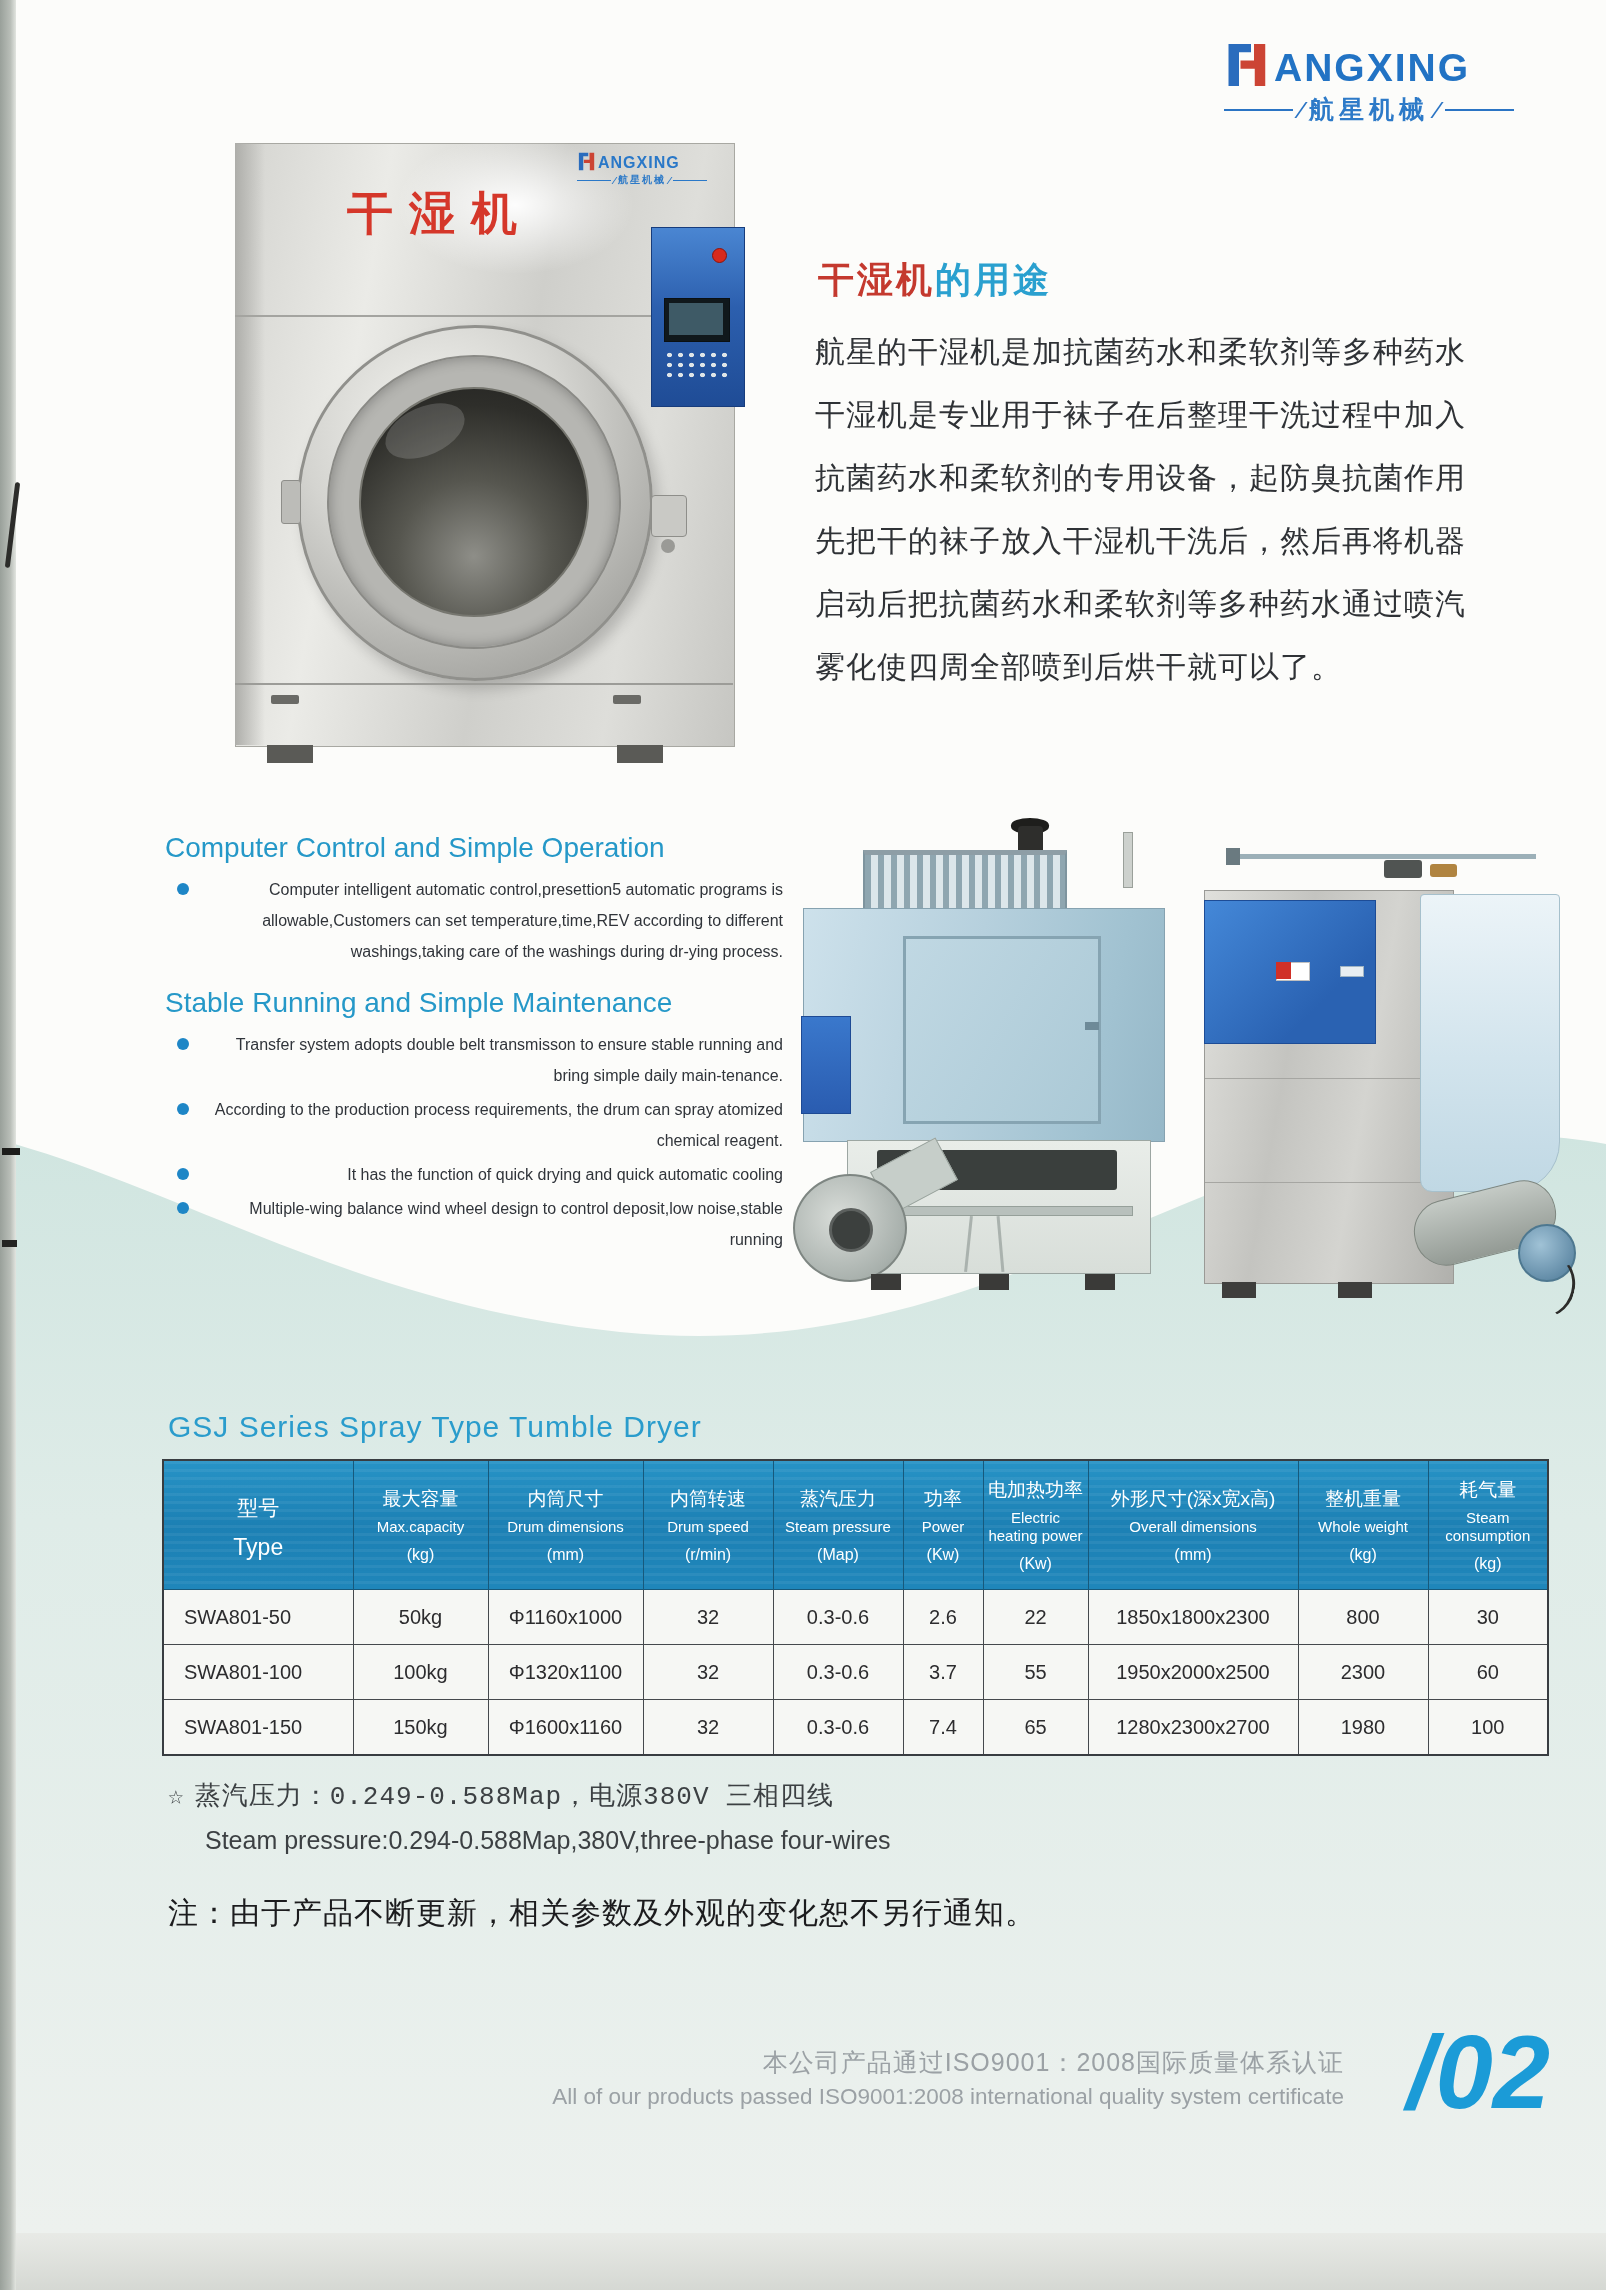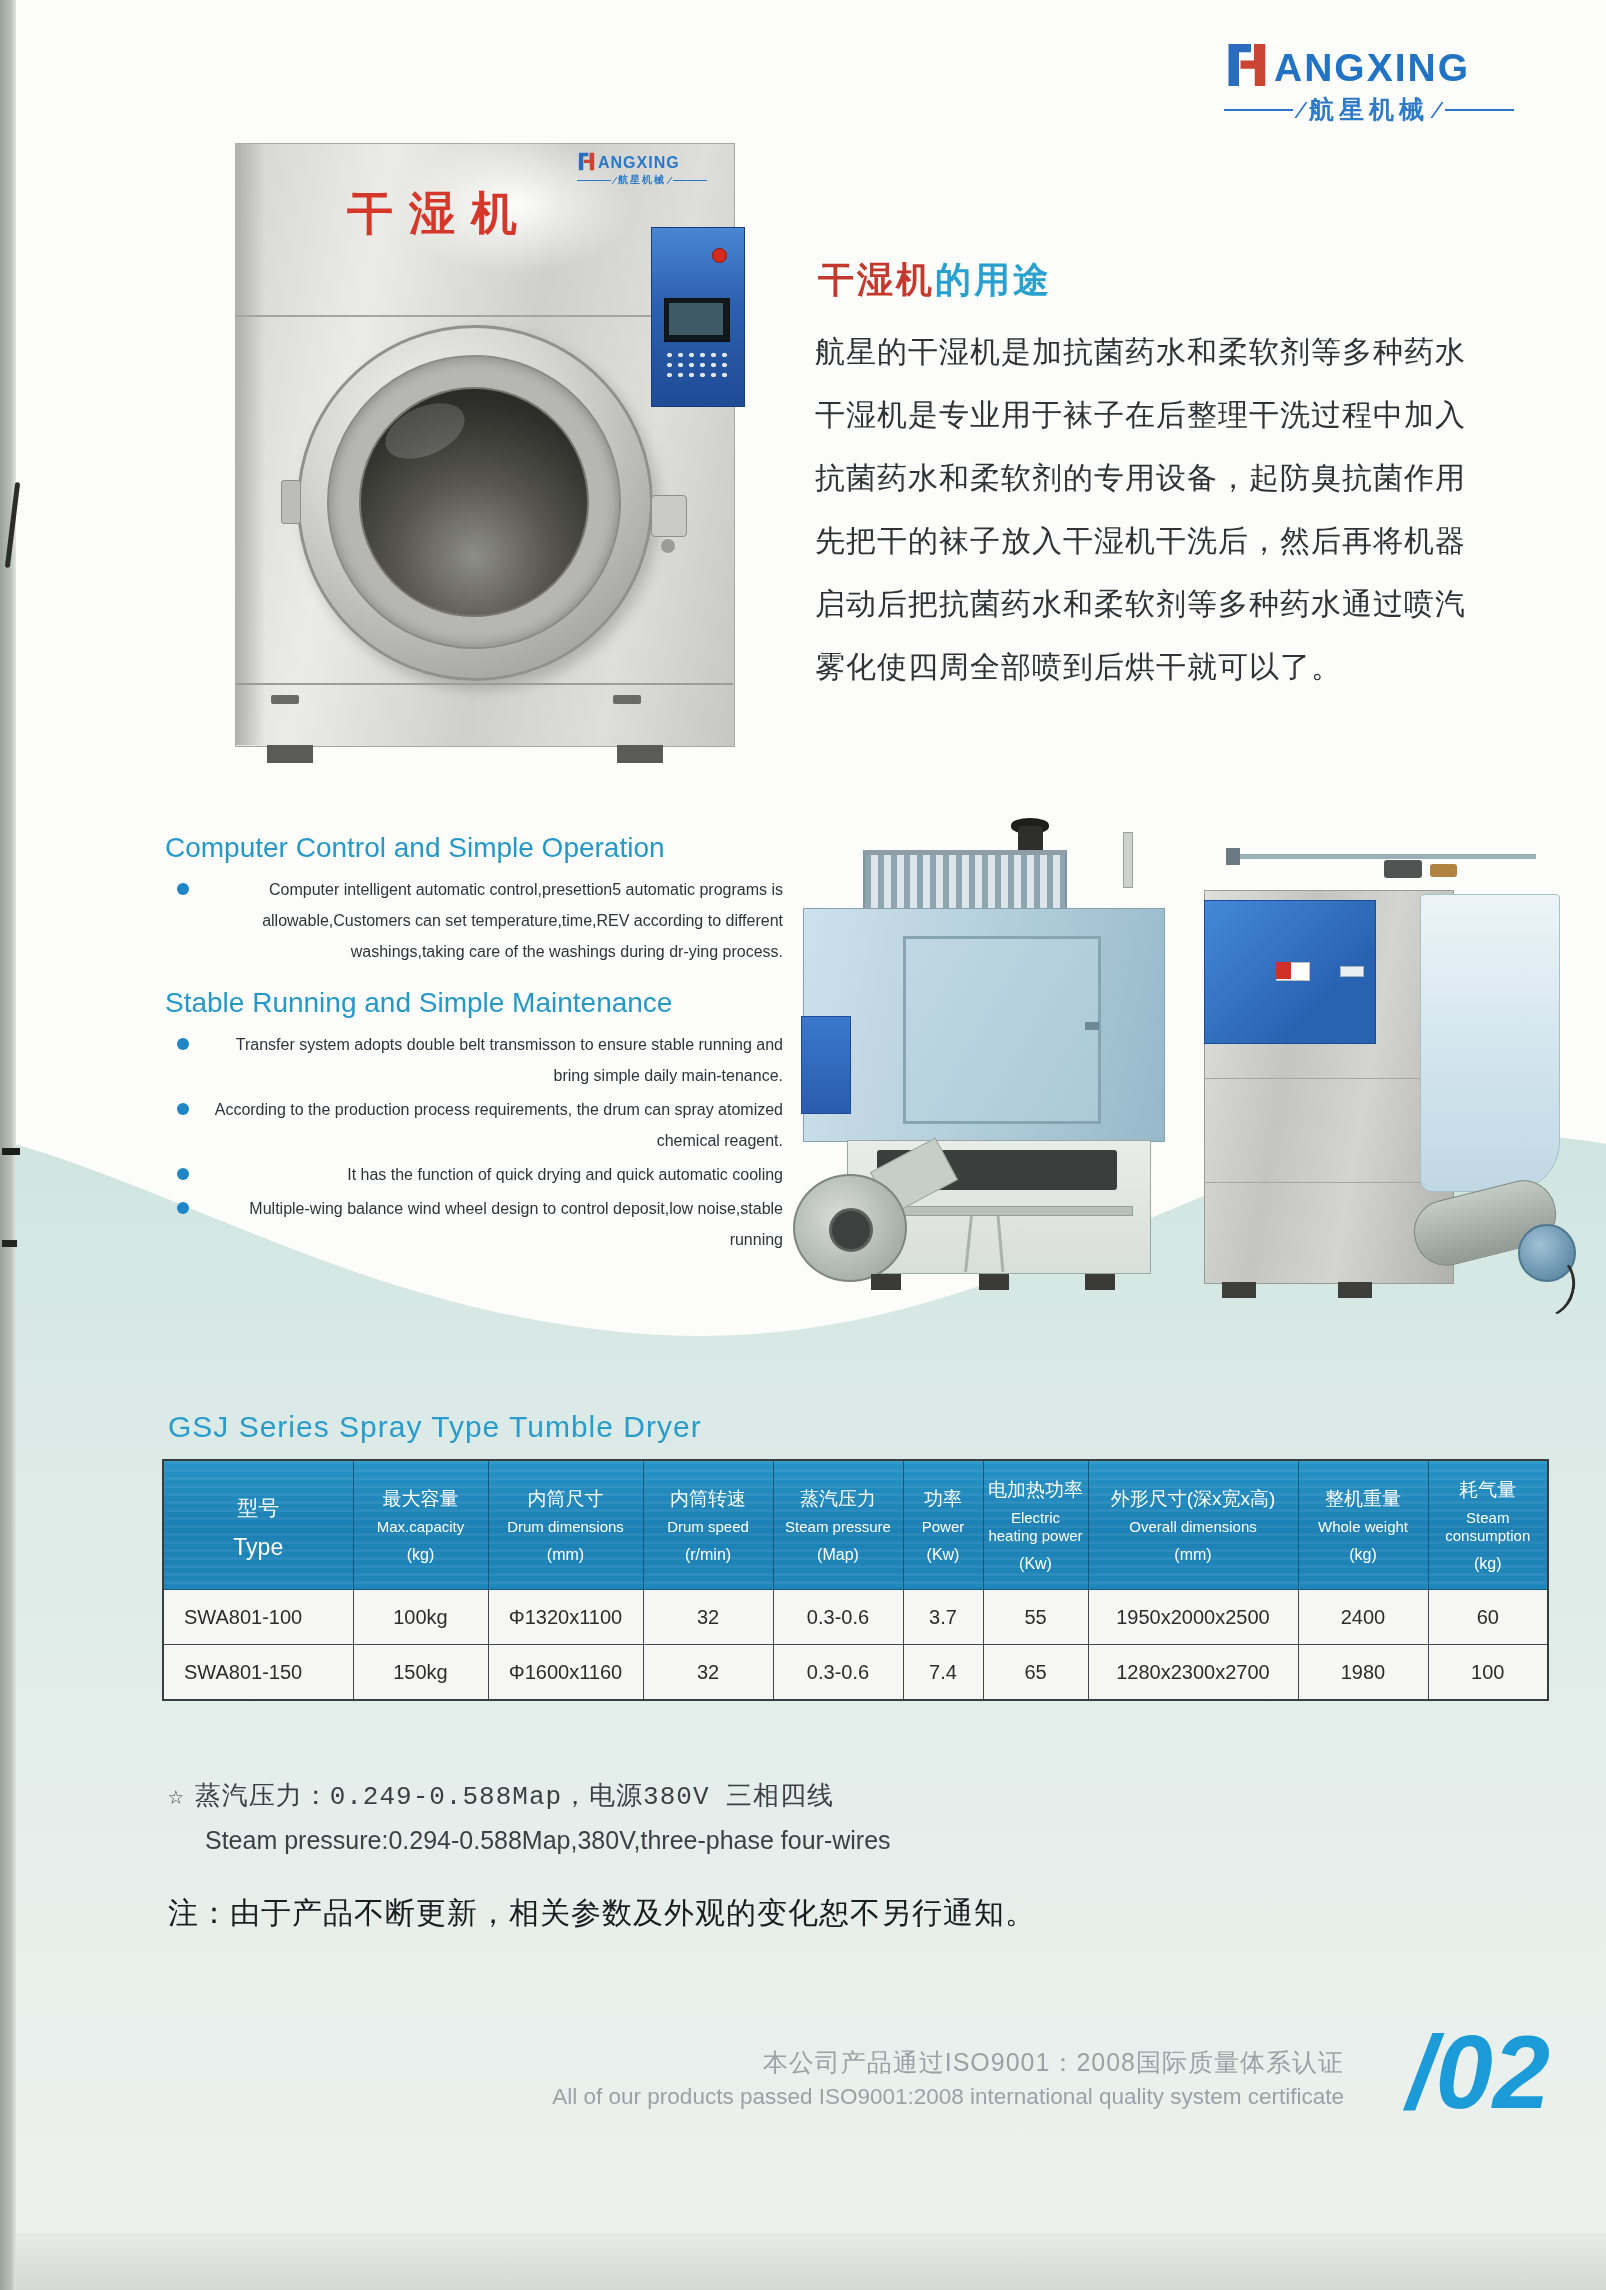--- a/index.html
+++ b/index.html
@@ -381,29 +381,41 @@
           </th>
         <th>
             <div class="h-zh">耗气量</div>
             <div class="h-en">Steam consumption</div>
             <div class="h-unit">(kg)</div>
           </th>
       </tr>
     </thead>
     <tbody>
       <tr>
+        <td class="c0">SWA801-50</td>
+        <td>50kg</td>
+        <td>Φ1160x1000</td>
+        <td>32</td>
+        <td>0.3-0.6</td>
+        <td>2.6</td>
+        <td>22</td>
+        <td>1850x1800x2300</td>
+        <td>800</td>
+        <td>30</td>
+      </tr>
+      <tr>
         <td class="c0">SWA801-100</td>
         <td>100kg</td>
         <td>Φ1320x1100</td>
         <td>32</td>
         <td>0.3-0.6</td>
         <td>3.7</td>
         <td>55</td>
         <td>1950x2000x2500</td>
-        <td>2400</td>
+        <td>2300</td>
         <td>60</td>
       </tr>
       <tr>
         <td class="c0">SWA801-150</td>
         <td>150kg</td>
         <td>Φ1600x1160</td>
         <td>32</td>
         <td>0.3-0.6</td>
         <td>7.4</td>
         <td>65</td>

